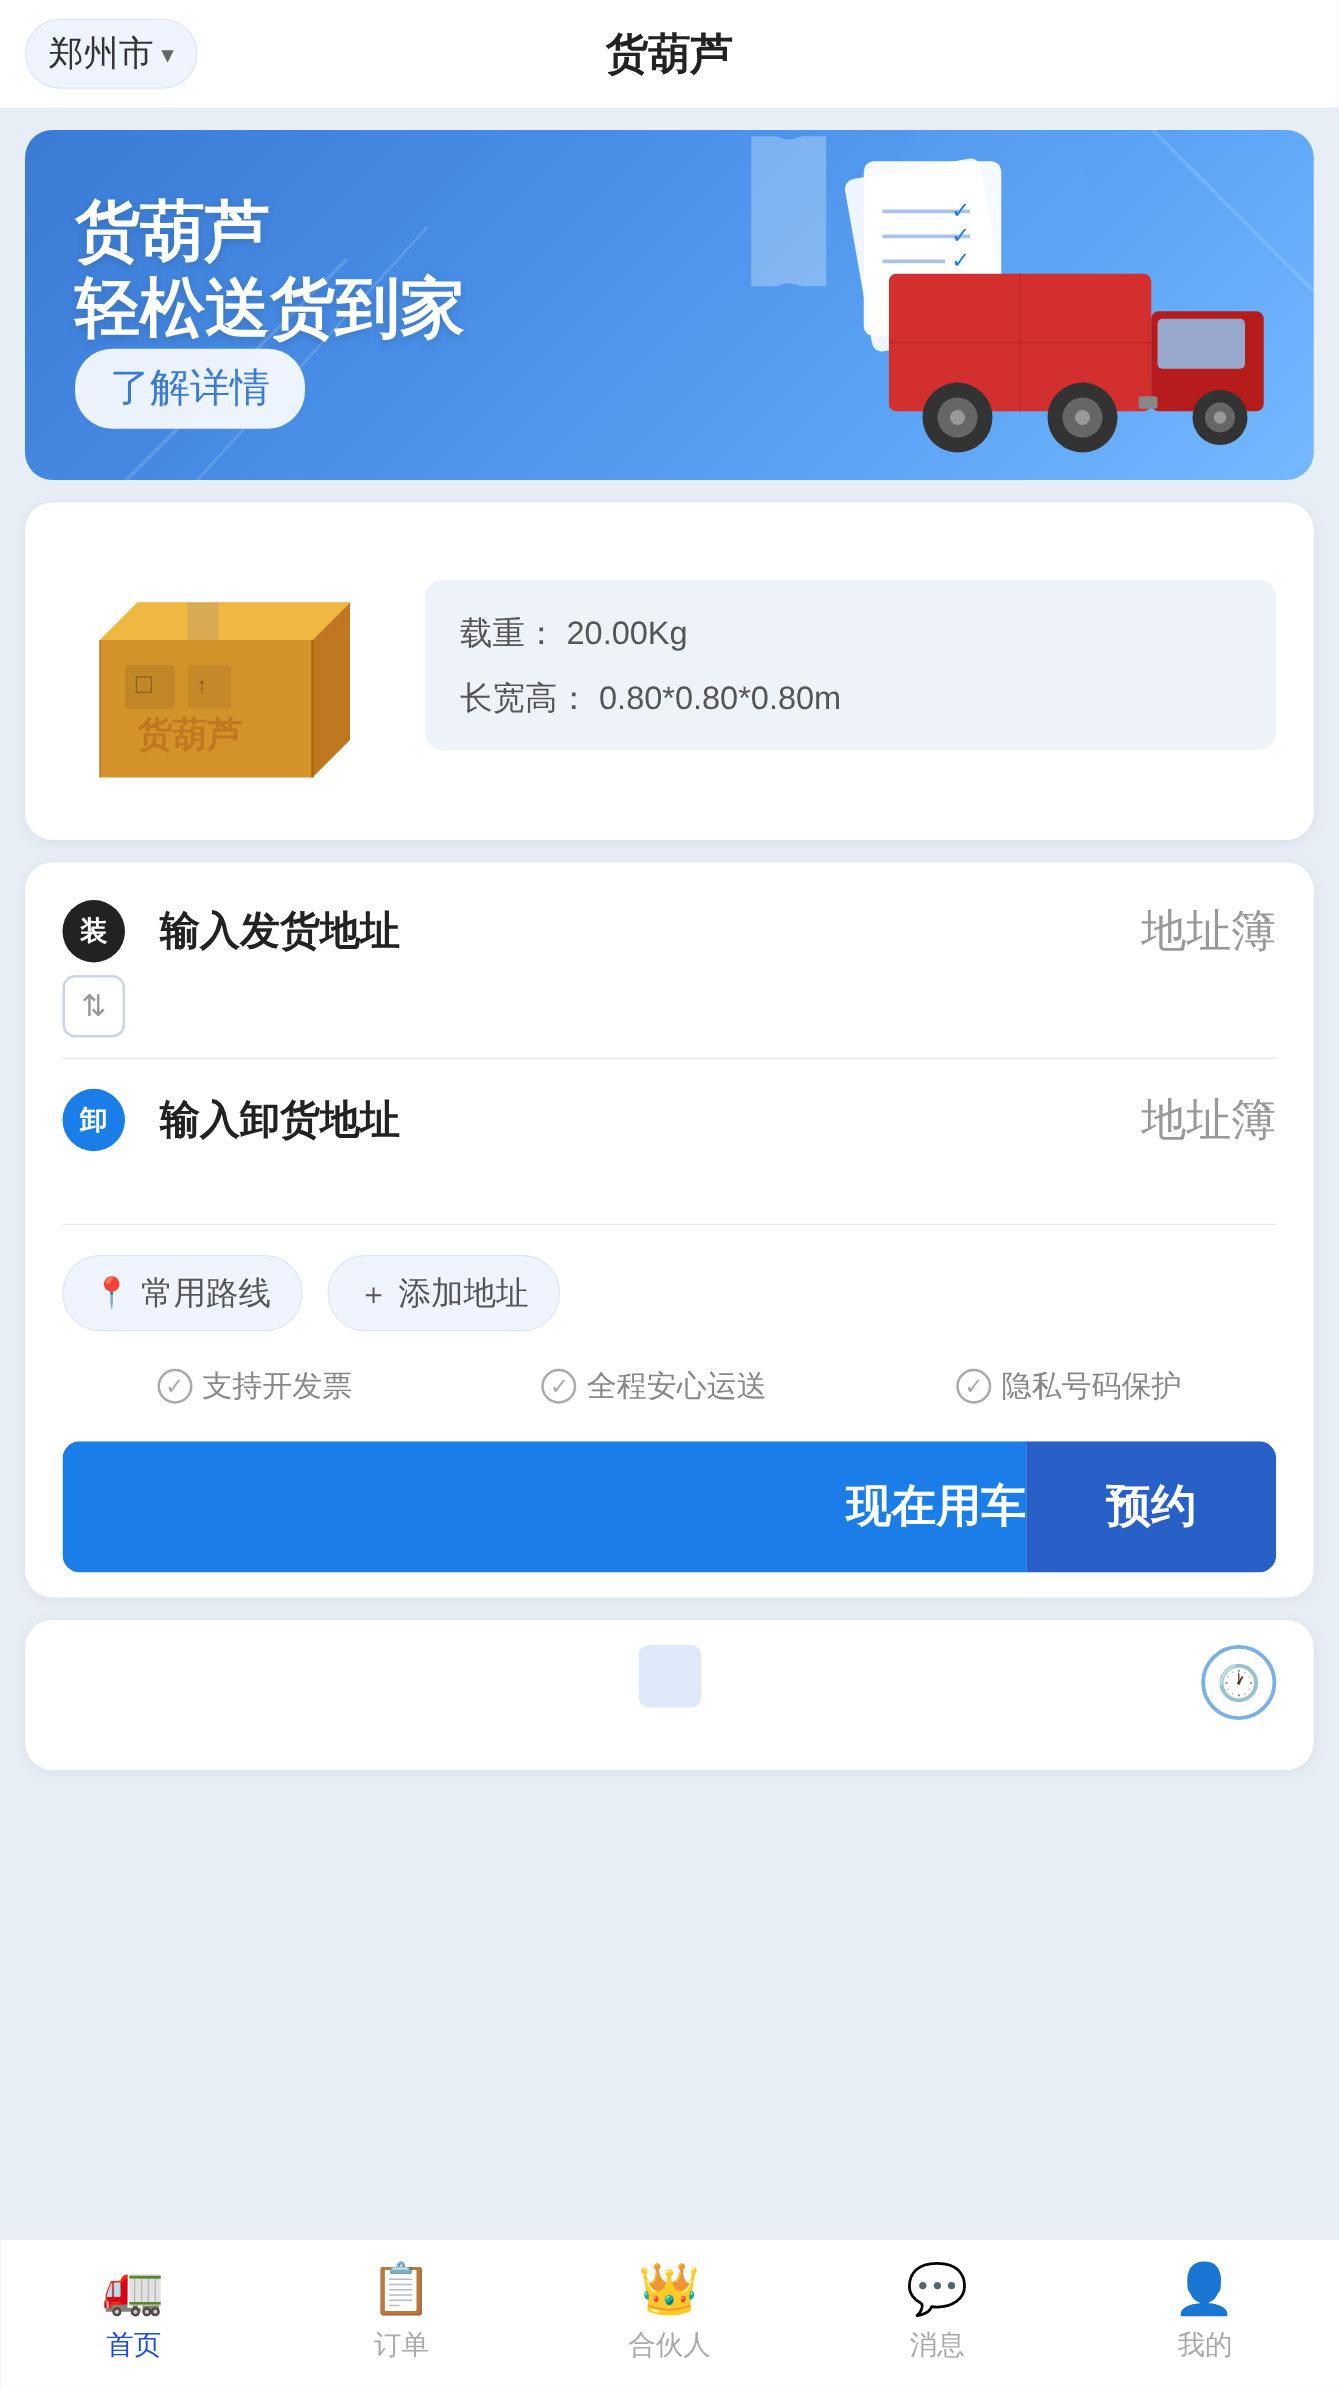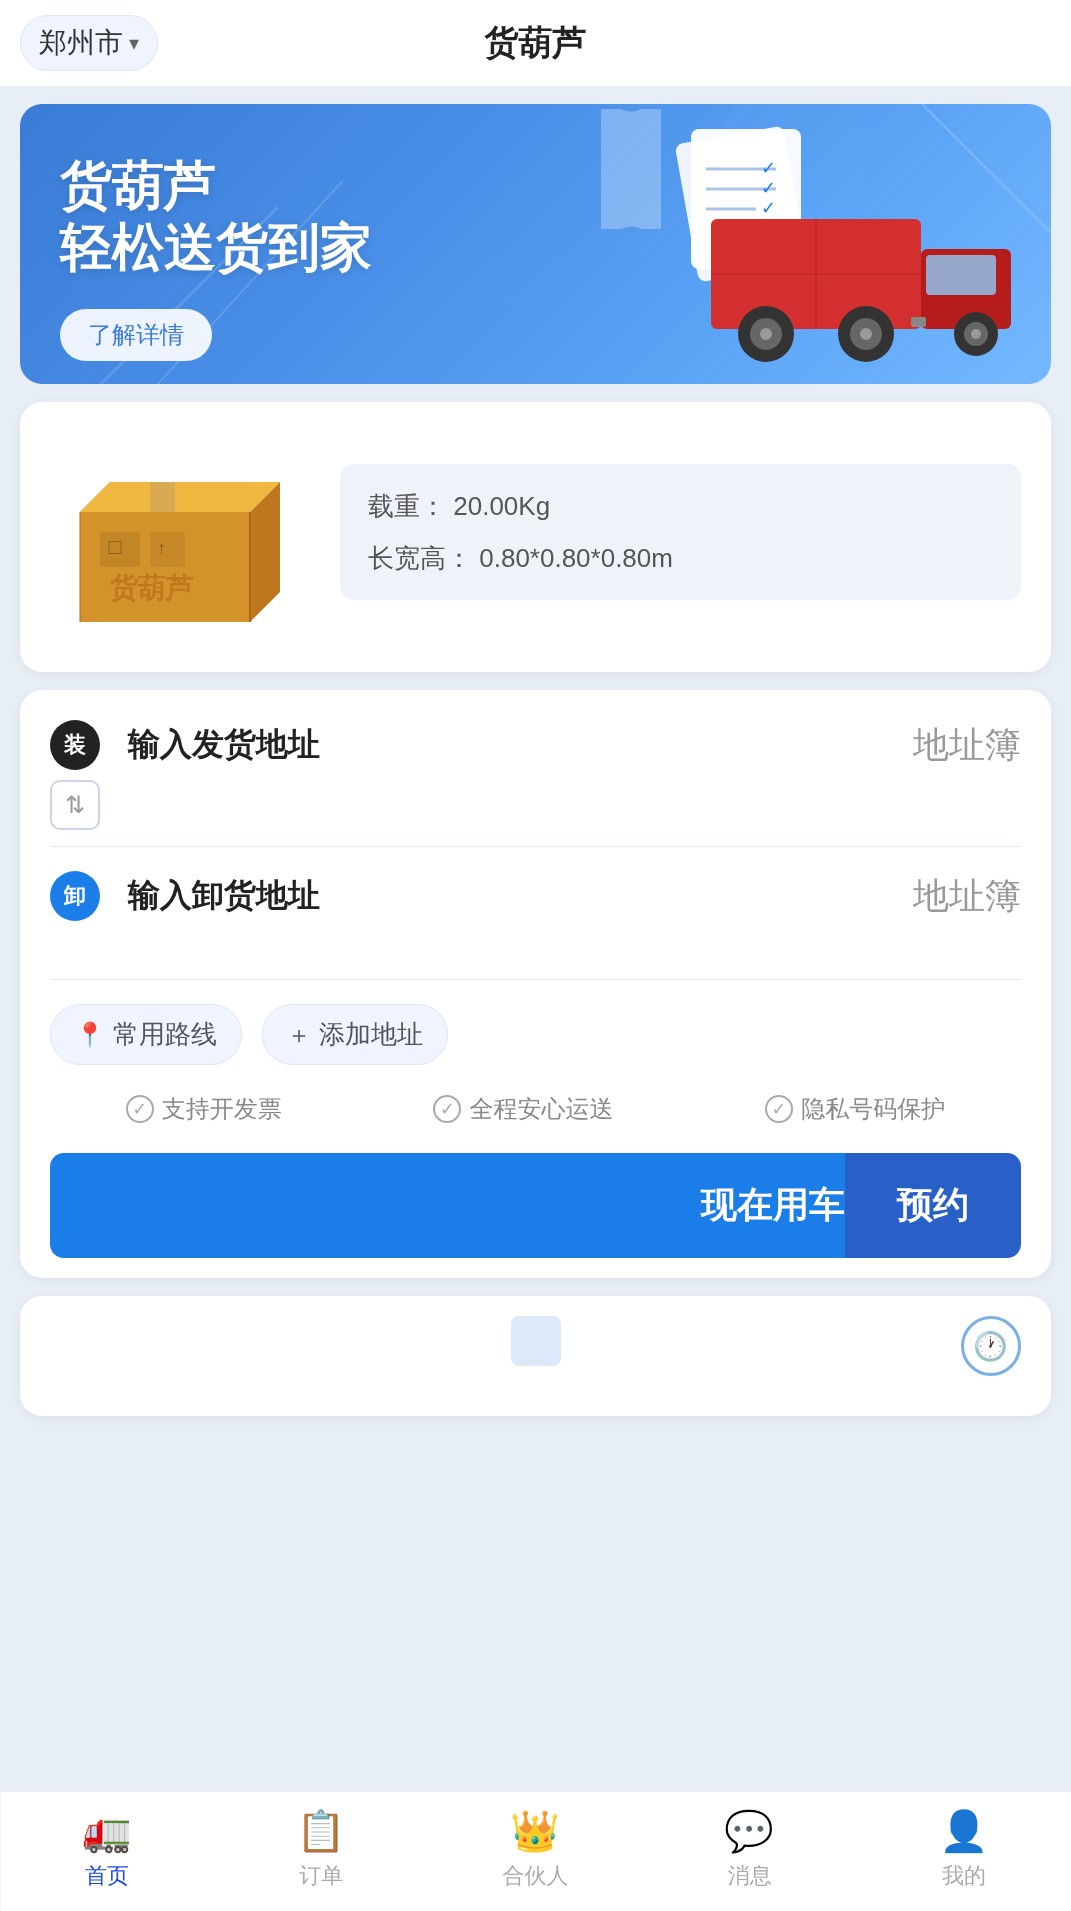--- a/index.html
+++ b/index.html
@@ -66,25 +66,24 @@
       top: 50px;
     }
     .banner-text h2 {
       font-size: 52px;
       font-weight: 800;
       color: #fff;
       line-height: 1.2;
       text-shadow: 0 2px 8px rgba(0,0,0,0.15);
     }
     .banner-btn {
-      margin-top: 30px;
       background: rgba(255,255,255,0.9);
       border-radius: 30px;
       padding: 10px 28px;
-      font-size: 24px;
+      font-size: 32px;
       color: #3a7bd5;
       display: inline-block;
       cursor: pointer;
     }
 
     
     .card {
       margin: 18px 20px;
       background: #fff;
       border-radius: 22px;
@@ -277,21 +276,21 @@
       color: #fff;
       font-size: 36px;
       font-weight: 600;
       padding: 28px 0;
       text-align: right;
       cursor: pointer;
       border: none;
       outline: none;
     }
     .btn-reserve {
-      width: 176px;
+      width: 200px;
       background: #2860c8;
       color: #fff;
       font-size: 36px;
       font-weight: 600;
       padding: 28px 0;
       text-align: center;
       cursor: pointer;
       border: none;
       outline: none;
     }

